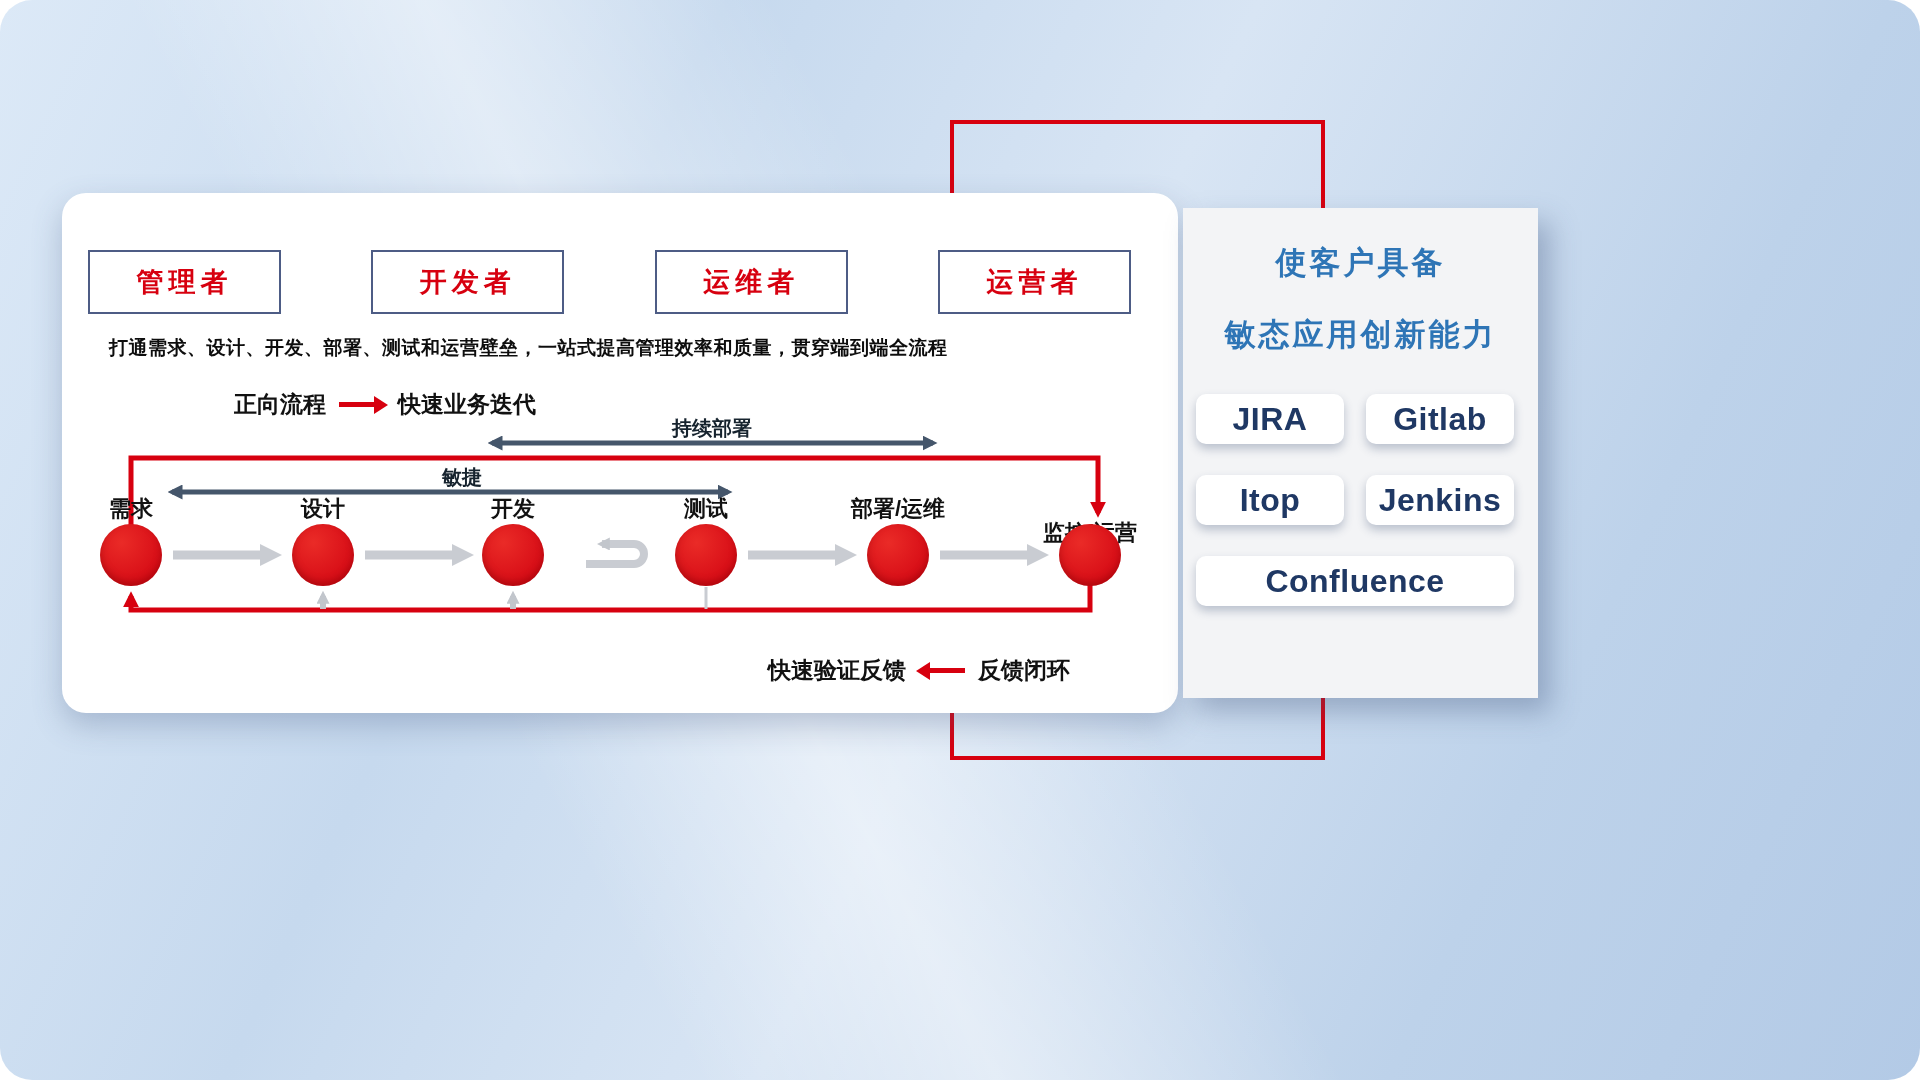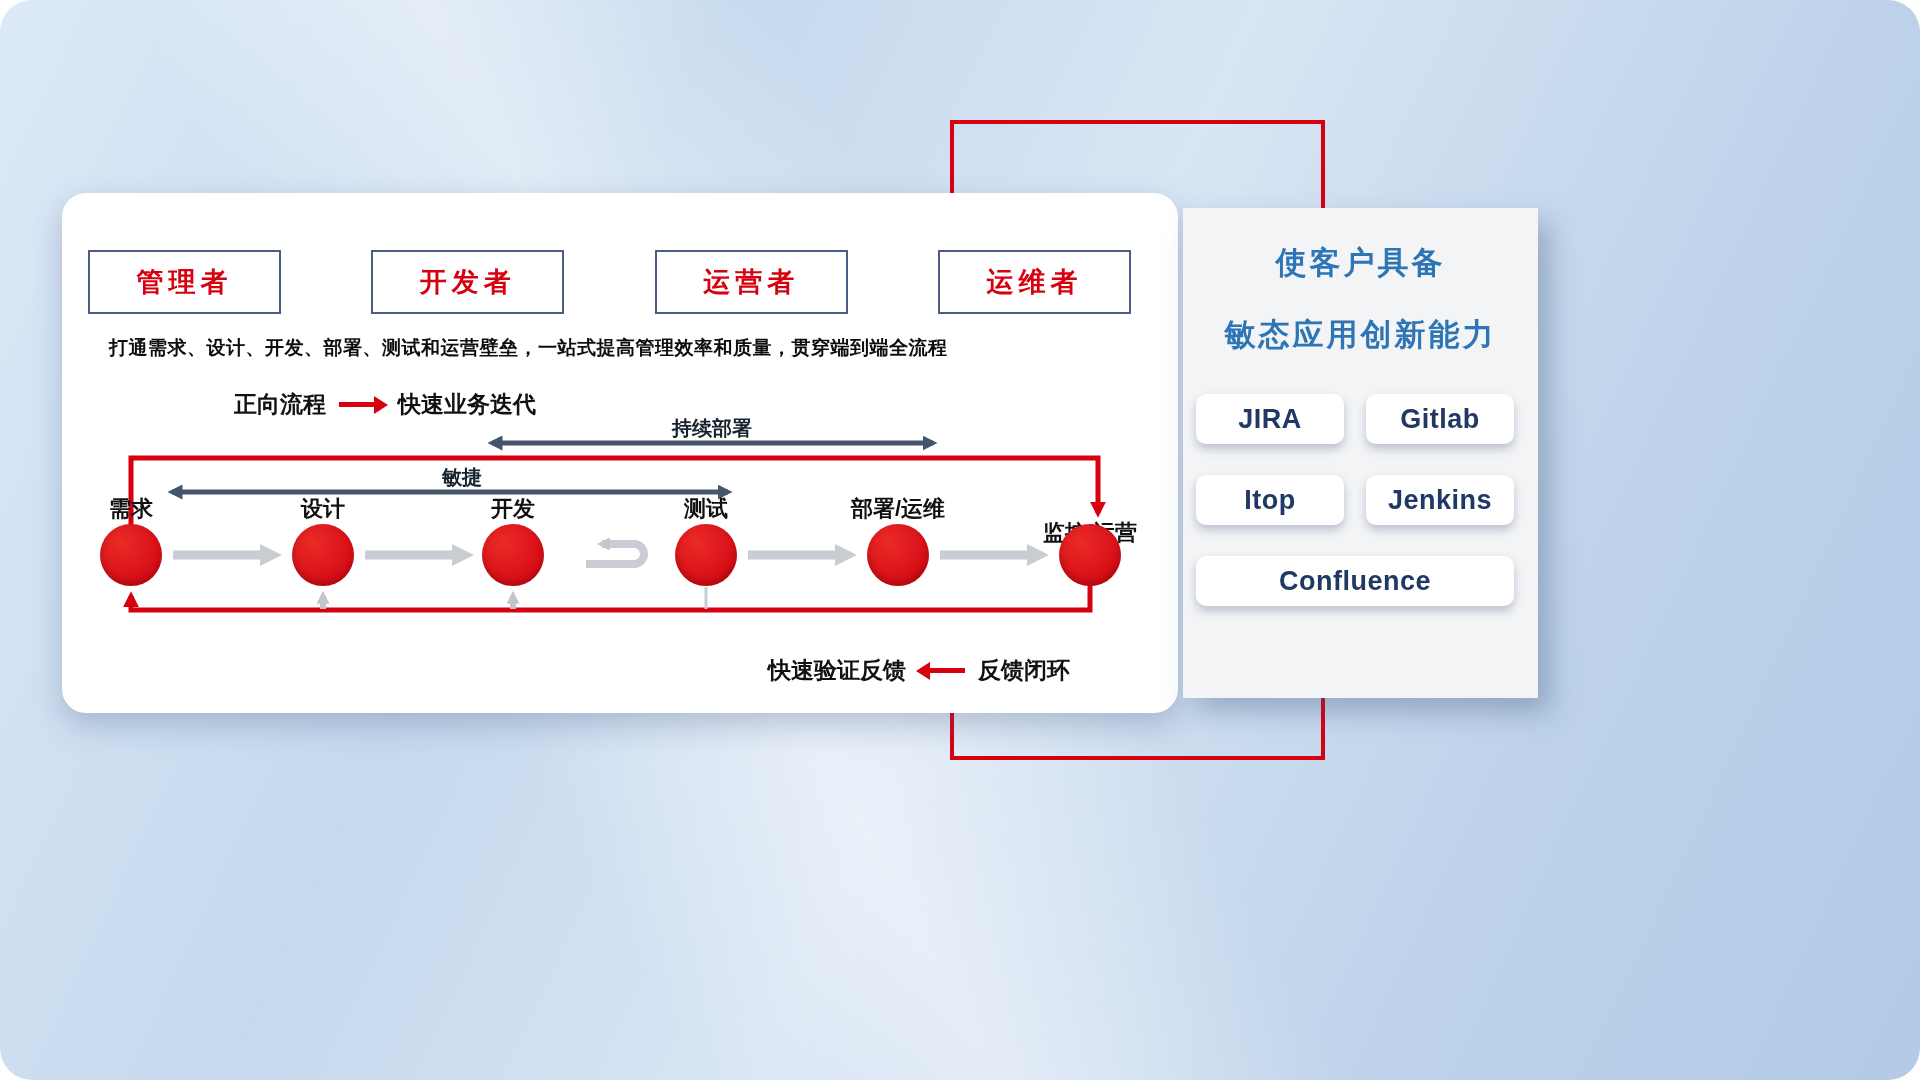--- a/index.html
+++ b/index.html
@@ -81,21 +81,21 @@
   }
   .cap-title { position:absolute; width:100%; text-align:center;
     color:#2e75b6; font-weight:bold; font-size:31px; letter-spacing:3px; }
   .cap-title-1 { top:34px; }
   .cap-title-2 { top:106px; }
 
   .tool {
     position:absolute; height:50px; background:#ffffff; border-radius:10px;
     box-shadow: 0 5px 10px rgba(40,60,100,.28);
     display:flex; align-items:center; justify-content:center;
-    font-size:27px; font-weight:bold; color:#1f3864; letter-spacing:0.5px;
+    font-size:32px; font-weight:bold; color:#1f3864; letter-spacing:0.5px;
   }
   .tool-jira       { left:13px;  top:186px; width:148px; }
   .tool-gitlab     { left:183px; top:186px; width:148px; }
   .tool-itop       { left:13px;  top:267px; width:148px; }
   .tool-jenkins    { left:183px; top:267px; width:148px; }
   .tool-confluence { left:13px;  top:348px; width:318px; }
 </style>
 </head>
 <body>
 
@@ -106,24 +106,24 @@
   <div class="flow-panel">
 
     <div class="roles">
       <div class="role-box">
           <span>管理者</span>
         </div>
       <div class="role-box">
           <span>开发者</span>
         </div>
       <div class="role-box">
+          <span>运维者</span>
+        </div>
+      <div class="role-box">
           <span>运营者</span>
-        </div>
-      <div class="role-box">
-          <span>运维者</span>
         </div>
     </div>
 
     <div class="flow-desc">打通需求、设计、开发、部署、测试和运营壁垒，一站式提高管理效率和质量，贯穿端到端全流程</div>
 
     <div class="legend legend-forward">
       <span>正向流程</span>
       <span class="arrow-right"></span>
       <span>快速业务迭代</span>
     </div>

